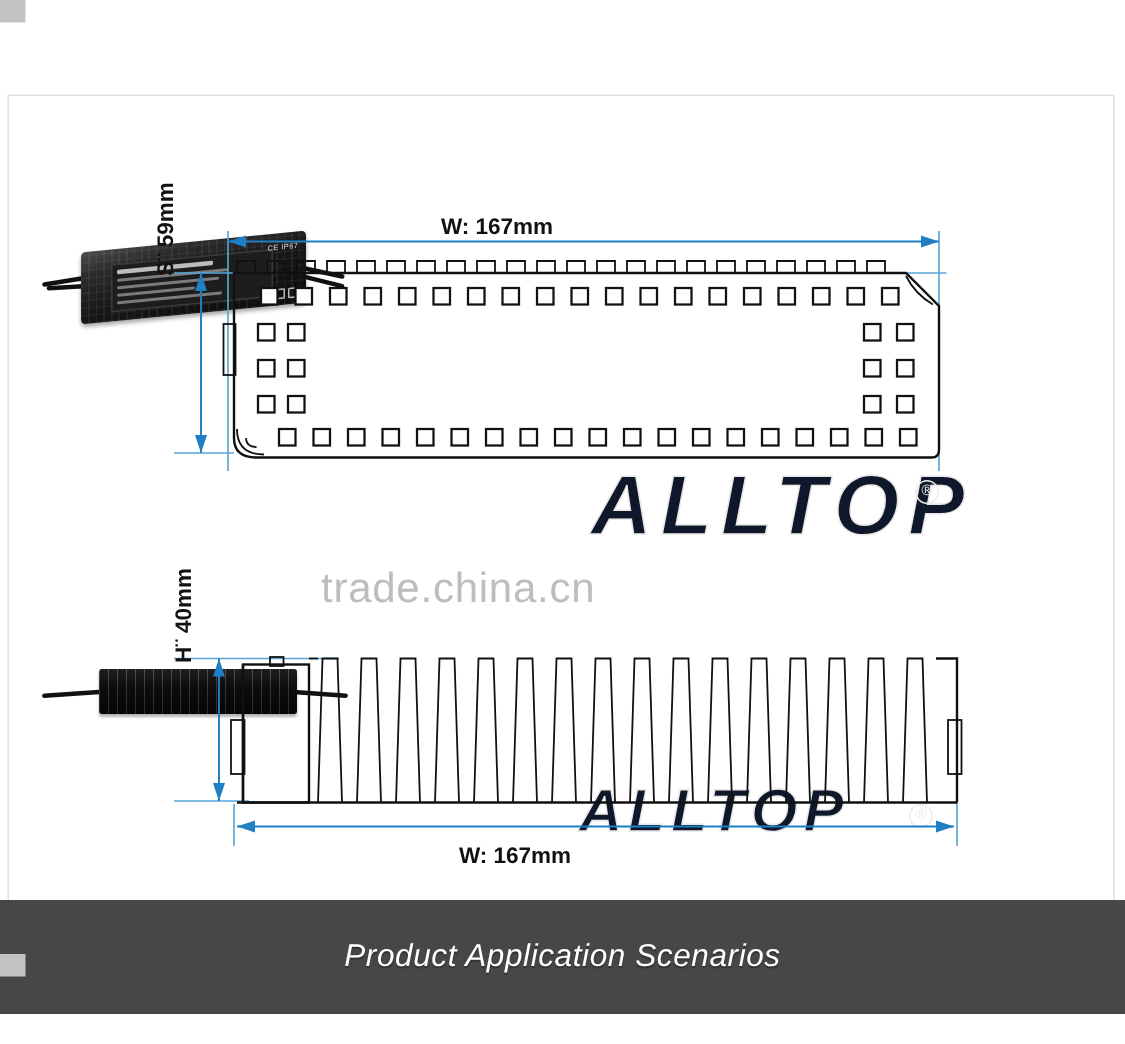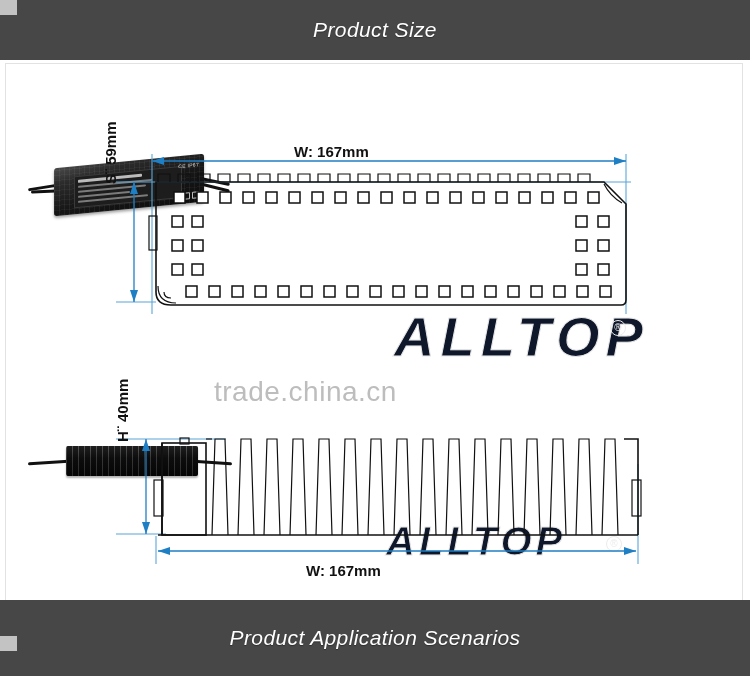--- a/index.html
+++ b/index.html
@@ -148,23 +148,20 @@
   .sq{fill:#fff;stroke:#111;stroke-width:1.5;}
   .dimline{stroke:#1f7fc4;stroke-width:1.3;fill:none;}
   .extline{stroke:#5aa6d8;stroke-width:1.1;fill:none;}
   .arrowhead{fill:#1f7fc4;}
 </style>
 </head>
 <body>
 
 <div class="page">
 
-  <div class="banner banner-top">
-    <span class="banner-title">Product Size</span>
-  </div>
   <div class="corner-chip t"></div>
 
   <div class="panel">
 
     <div class="wm-main">trade.china.cn</div>
     <div class="wm-logo wm-logo-a">ALLTOP</div>
     <div class="wm-logo wm-logo-b">ALLTOP</div>
     <div class="wm-reg wm-reg-a">®</div>
     <div class="wm-reg wm-reg-b">®</div>
 

